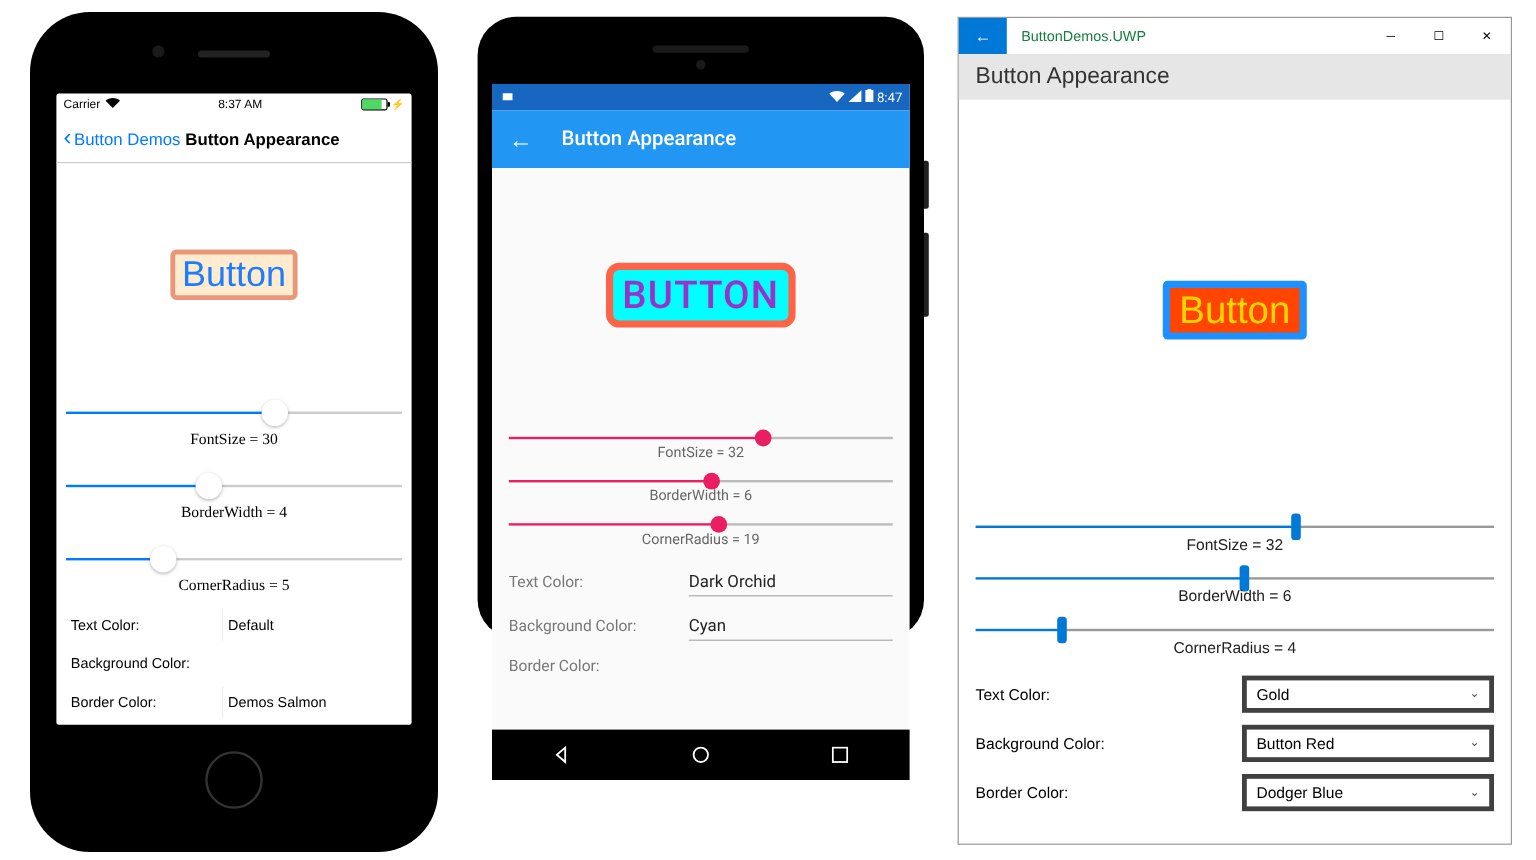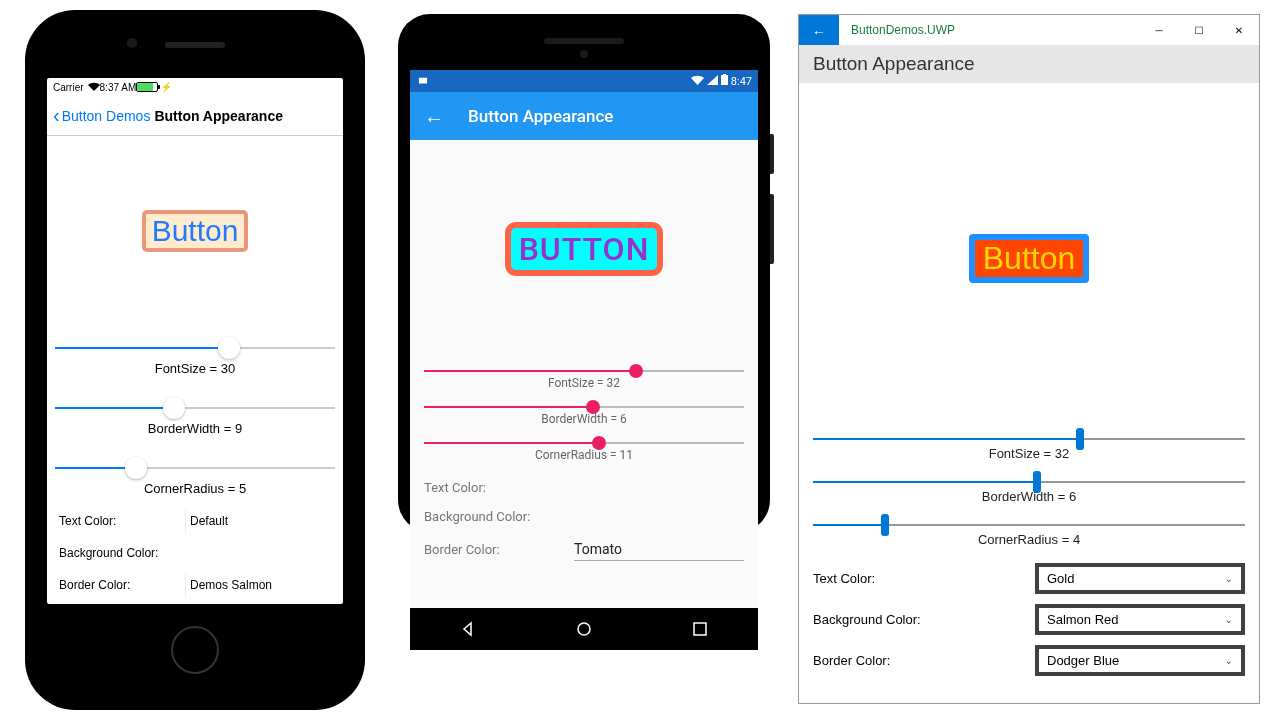--- a/index.html
+++ b/index.html
@@ -5,38 +5,38 @@
 * { box-sizing: border-box; margin: 0; padding: 0; }
 body { font-family: -apple-system, BlinkMacSystemFont, "Segoe UI", Roboto, Arial, sans-serif; background: #fff; width: 1280px; height: 717px; position: relative; }
 
 
 .iphone { position: absolute; left: 25px; top: 10px; width: 340px; height: 700px; background: #000; border-radius: 50px; padding: 10px; }
 .iphone-inner { width: 100%; height: 100%; background: #000; border-radius: 42px; position: relative; display: flex; flex-direction: column; align-items: center; }
 .iphone-speaker { width: 60px; height: 6px; background: #222; border-radius: 3px; margin-top: 22px; }
 .iphone-camera { width: 10px; height: 10px; background: #1a1a1a; border-radius: 50%; position: absolute; top: 18px; left: 92px; }
 .iphone-screen { width: 296px; height: 526px; background: #fff; margin-top: 30px; border-radius: 2px; display: flex; flex-direction: column; font-family: -apple-system, "Helvetica Neue", sans-serif; }
 .iphone-home { width: 48px; height: 48px; border: 2px solid #333; border-radius: 50%; margin-top: 22px; }
-.ios-statusbar { height: 18px; display: flex; justify-content: flex-start; align-items: center; padding: 0 6px; font-size: 10px; }
+.ios-statusbar { height: 18px; display: flex; justify-content: space-between; align-items: center; padding: 0 6px; font-size: 10px; }
 .ios-status-left { display: flex; align-items: center; gap: 4px; }
 .ios-status-right { display: flex; align-items: center; gap: 3px; }
 .ios-battery { width: 22px; height: 10px; border: 1px solid #000; border-radius: 2px; position: relative; }
 .ios-battery::after { content: ''; position: absolute; right: -3px; top: 2px; width: 2px; height: 4px; background: #000; border-radius: 0 1px 1px 0; }
 .ios-battery-fill { background: #4cd964; height: 100%; width: 80%; border-radius: 1px; }
 .ios-nav { height: 40px; border-bottom: 1px solid #ccc; display: flex; align-items: center; padding: 0 6px; }
 .ios-back { color: #007aff; font-size: 14px; display: flex; align-items: center; cursor: pointer; }
 .ios-back-chevron { font-size: 20px; margin-right: 2px; }
 .ios-title { font-weight: 600; font-size: 14px; margin-left: 4px; }
 .ios-content { flex: 1; display: flex; flex-direction: column; padding: 0 8px 6px; }
 .ios-button-area { flex: 1; display: flex; align-items: center; justify-content: center; }
 .ios-demo-btn { background: #ffebcd; color: #1e7cff; border: 4px solid #e9967a; border-radius: 5px; font-size: 30px; padding: 0 6px; font-family: inherit; cursor: pointer; }
 .ios-controls { display: flex; flex-direction: column; gap: 3px; }
 .ios-slider { -webkit-appearance: none; width: 100%; height: 2px; background: #b8b8b8; outline: none; }
 .ios-slider::-webkit-slider-thumb { -webkit-appearance: none; width: 22px; height: 22px; background: #fff; border-radius: 50%; box-shadow: 0 1px 3px rgba(0,0,0,0.3); cursor: pointer; }
 .ios-slider-wrap { margin: 10px 0 2px; }
-.ios-slider-label { text-align: center; font-size: 13px; margin: 3px 0 6px; }
+.ios-slider-label { text-align: center; font-size: 13px; margin: 3px 0 6px; font-family: Liberation Serif, serif; }
 .ios-picker-row { display: flex; font-size: 12px; margin-top: 3px; }
 .ios-picker-label { width: 130px; padding: 6px 4px; background: #fff; }
 .ios-picker-value { flex: 1; padding: 6px 4px; background: #fff; border-left: 1px solid #eee; cursor: pointer; }
 
 
 .android { position: absolute; left: 398px; top: 14px; width: 372px; height: 518px; background: #000; border-radius: 32px; padding: 14px 12px; }
 .android-side { position: absolute; right: -4px; top: 120px; width: 4px; height: 40px; background: #222; border-radius: 0 2px 2px 0; }
 .android-side2 { position: absolute; right: -4px; top: 180px; width: 4px; height: 70px; background: #222; border-radius: 0 2px 2px 0; }
 .android-speaker { width: 80px; height: 6px; background: #1a1a1a; border-radius: 3px; margin: 10px auto 0; }
 .android-dot { width: 8px; height: 8px; background: #1a1a1a; border-radius: 50%; margin: 6px auto 0; }
@@ -111,21 +111,21 @@
         <span class="ios-title">Button Appearance</span>
       </div>
       <div class="ios-content">
         <div class="ios-button-area">
           <button class="ios-demo-btn">Button</button>
         </div>
         <div class="ios-controls">
           <div class="ios-slider-wrap"><input type="range" class="ios-slider" style="background: linear-gradient(to right, rgb(0, 122, 255) 63%, rgb(204, 204, 204) 63%);" value="63"></div>
           <div class="ios-slider-label">FontSize = 30</div>
           <div class="ios-slider-wrap"><input type="range" class="ios-slider" style="background: linear-gradient(to right, rgb(0, 122, 255) 42%, rgb(204, 204, 204) 42%);" value="42"></div>
-          <div class="ios-slider-label">BorderWidth = 9</div>
+          <div class="ios-slider-label">BorderWidth = 4</div>
           <div class="ios-slider-wrap"><input type="range" class="ios-slider" style="background: linear-gradient(to right, rgb(0, 122, 255) 27%, rgb(204, 204, 204) 27%);" value="27"></div>
           <div class="ios-slider-label">CornerRadius = 5</div>
           <div class="ios-picker-row">
               <div class="ios-picker-label">Text Color:</div>
               <div class="ios-picker-value">Default</div>
             </div>
           <div class="ios-picker-row">
               <div class="ios-picker-label">Background Color:</div>
             </div>
           <div class="ios-picker-row">
@@ -171,30 +171,31 @@
     </div>
     <div class="android-content">
       <div class="android-button-area">
         <button class="android-demo-btn">BUTTON</button>
       </div>
       <input type="range" class="android-slider" style="--pct: 67%;" value="67">
       <div class="android-slider-label">FontSize = 32</div>
       <input type="range" class="android-slider" style="--pct: 53%;" value="53">
       <div class="android-slider-label">BorderWidth = 6</div>
       <input type="range" class="android-slider" style="--pct: 55%;" value="55">
-      <div class="android-slider-label">CornerRadius = 11</div>
+      <div class="android-slider-label">CornerRadius = 19</div>
       <div class="android-picker-row">
           <div class="android-picker-label">Text Color:</div>
+          <div class="android-picker-value">Dark Orchid</div>
         </div>
       <div class="android-picker-row">
           <div class="android-picker-label">Background Color:</div>
+          <div class="android-picker-value">Cyan</div>
         </div>
       <div class="android-picker-row">
           <div class="android-picker-label">Border Color:</div>
-          <div class="android-picker-value">Tomato</div>
         </div>
     </div>
     <div class="android-navbar">
       <div class="android-nav-btn">
           <svg width="16" height="16" viewBox="0 0 16 16" fill="none" stroke="#fff" stroke-width="1.5">
             <path d="M11 2L4 8L11 14Z"></path>
           </svg>
         </div>
       <div class="android-nav-btn">
           <svg width="16" height="16" viewBox="0 0 16 16" fill="none" stroke="#fff" stroke-width="1.5">
@@ -234,21 +235,21 @@
     <div class="uwp-picker-row">
       <div class="uwp-picker-label">Text Color:</div>
       <div class="uwp-combo">
           <span>Gold</span>
           <span class="uwp-combo-chevron">⌄</span>
         </div>
     </div>
     <div class="uwp-picker-row">
       <div class="uwp-picker-label">Background Color:</div>
       <div class="uwp-combo">
-          <span>Salmon Red</span>
+          <span>Button Red</span>
           <span class="uwp-combo-chevron">⌄</span>
         </div>
     </div>
     <div class="uwp-picker-row">
       <div class="uwp-picker-label">Border Color:</div>
       <div class="uwp-combo">
           <span>Dodger Blue</span>
           <span class="uwp-combo-chevron">⌄</span>
         </div>
     </div>

